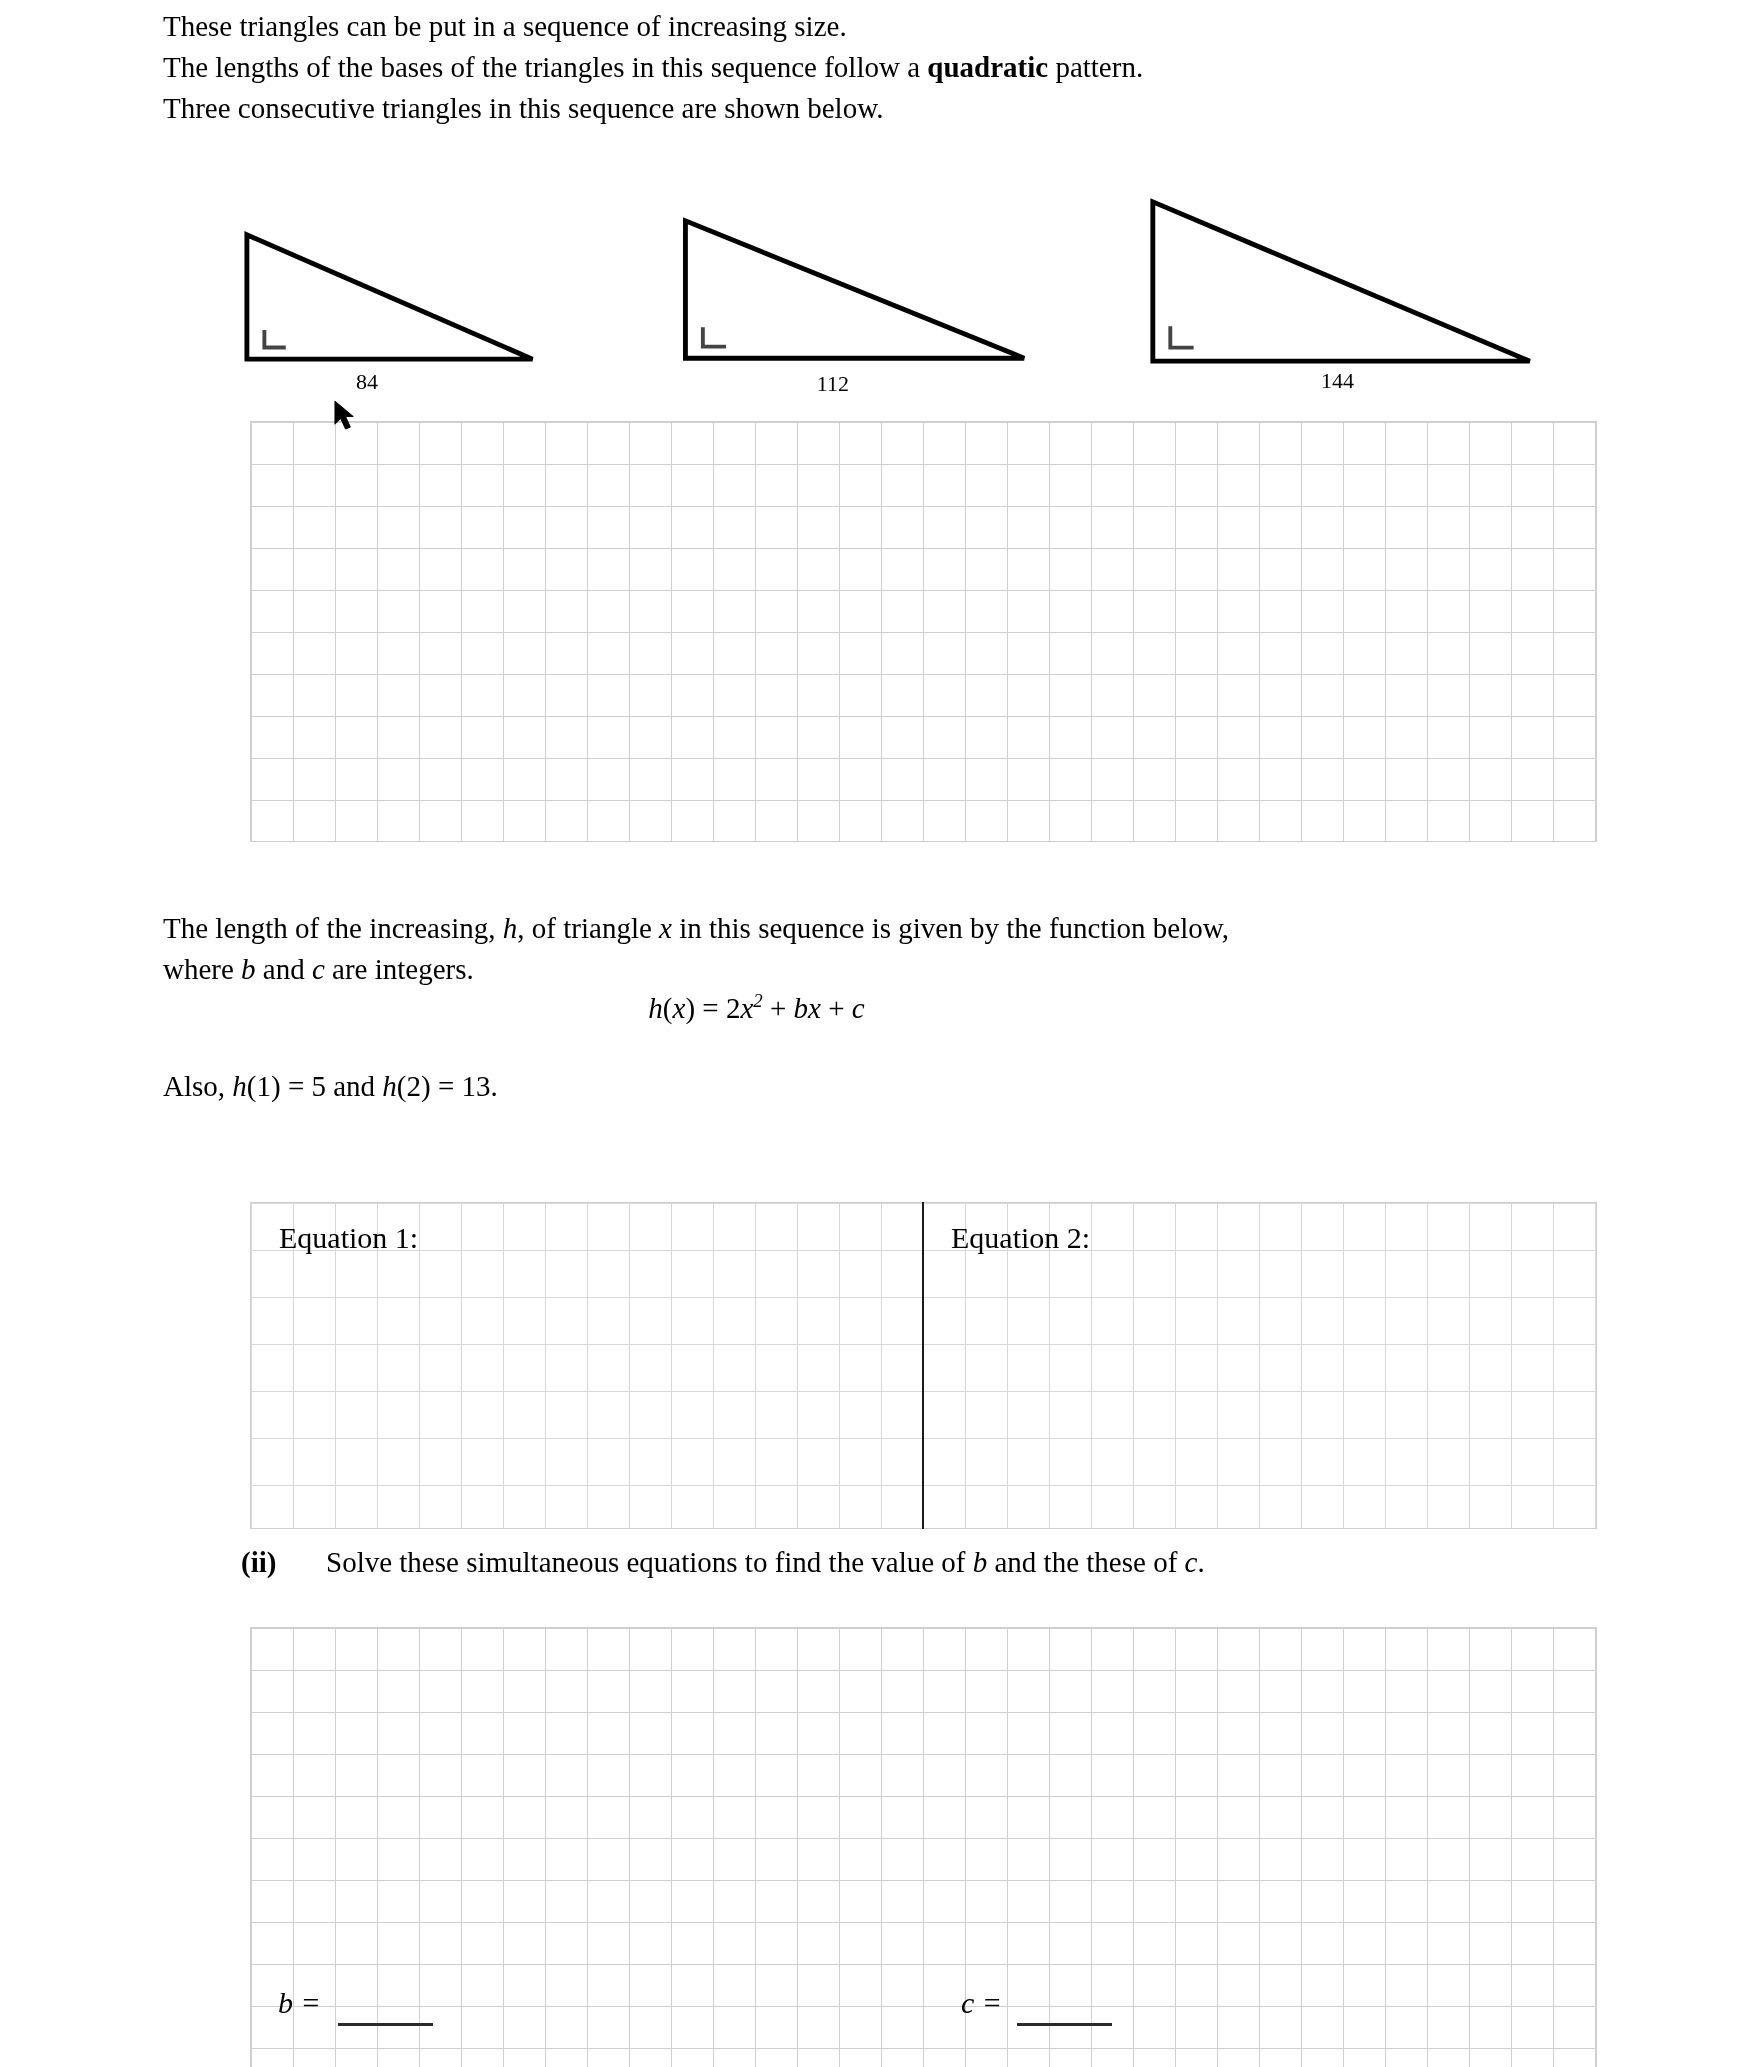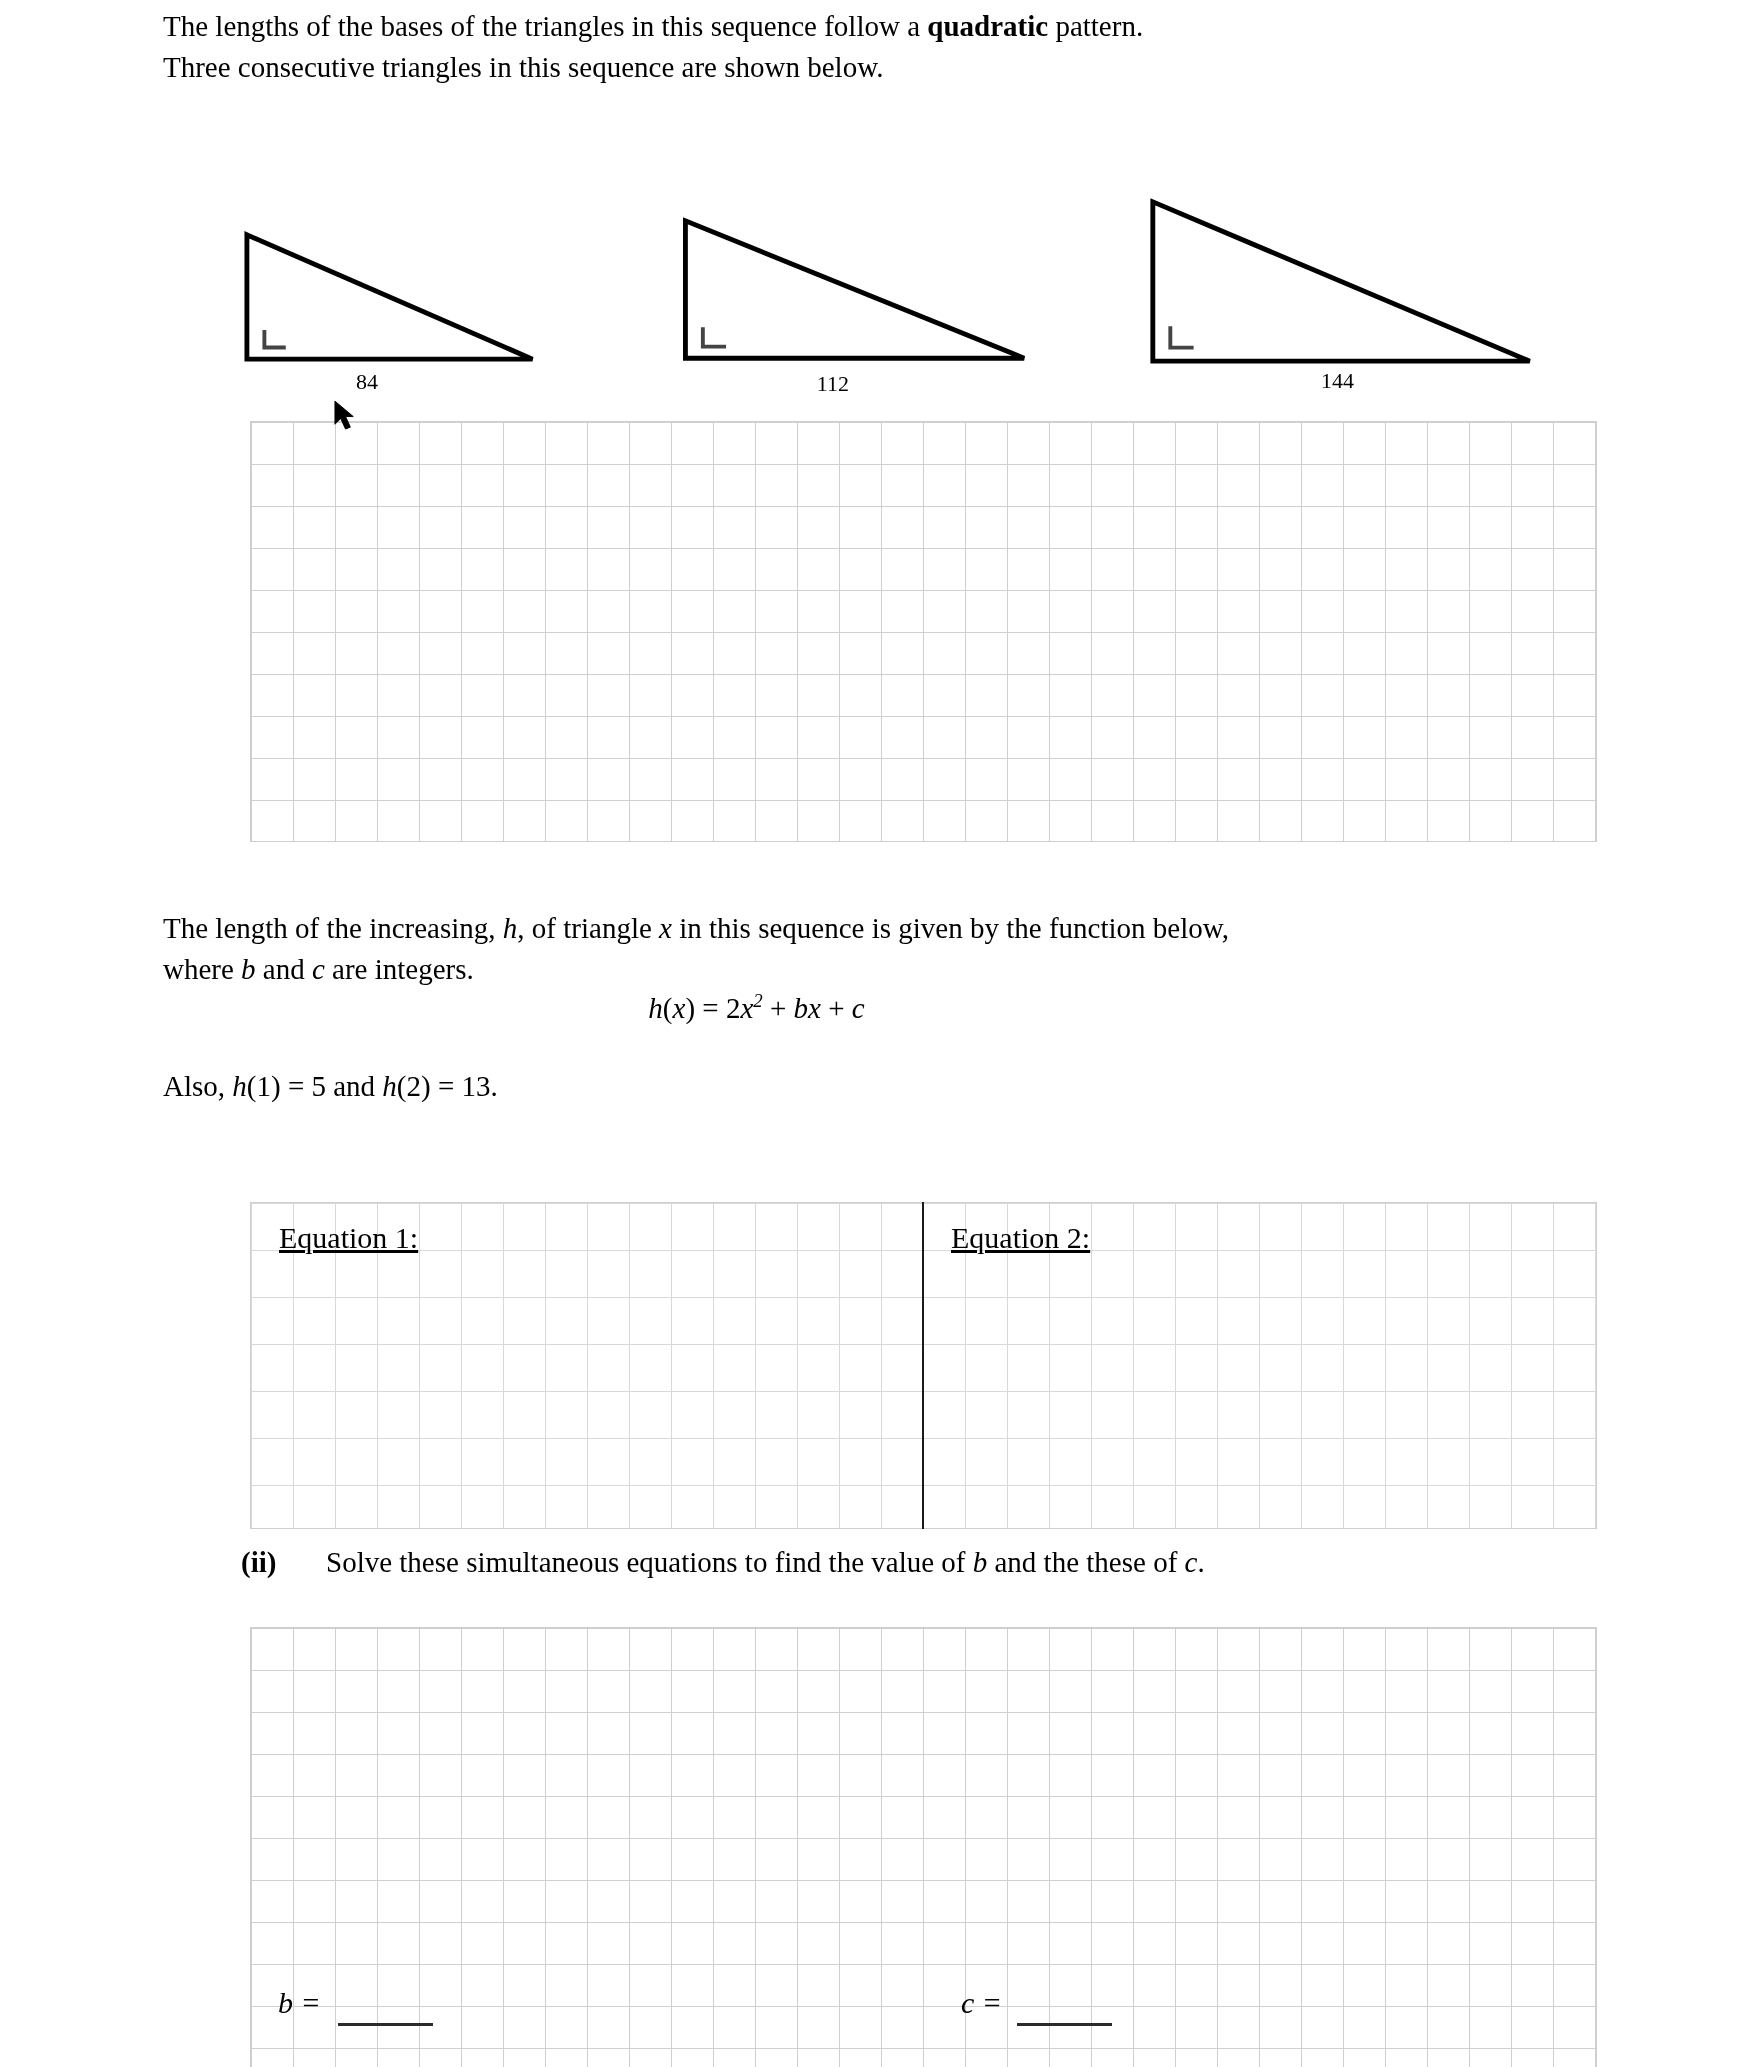--- a/index.html
+++ b/index.html
@@ -123,21 +123,20 @@
     position: absolute;
     width: 1.9px;
     background: #1a1a1a;
   }
 
   .eq-label {
     position: absolute;
     font-size: 30px;
     white-space: nowrap;
     color: #000;
-    text-decoration: underline;
   }
 
   .ans-label {
     position: absolute;
     font-size: 30px;
     white-space: nowrap;
   }
   .ans-rule {
     position: absolute;
     height: 2.9px;
@@ -149,20 +148,21 @@
     position: absolute;
     pointer-events: none;
   }
 </style>
 </head>
 <body>
 
 <div class="page">
 
   <div class="intro">
+    <div>These triangles can be put in a sequence of increasing size.</div>
     <div><span>The lengths of the bases of the triangles in this sequence follow a </span><b class="bold">quadratic</b><span> pattern.</span></div>
     <div>Three consecutive triangles in this sequence are shown below.</div>
   </div>
 
 
   <div class="tri-wrap" style="left:241px; top:229px; width:311px; height:136px;">
     <svg class="tri-svg" width="311" height="136" viewBox="0 0 320 140">
       <polygon points="6,6 6,134 300,134" fill="none" stroke="#000000" stroke-width="5" stroke-linejoin="miter"></polygon>
       <path d="M 24 104 L 24 122 L 46 122" fill="none" stroke="#444444" stroke-width="4"></path>
     </svg>

